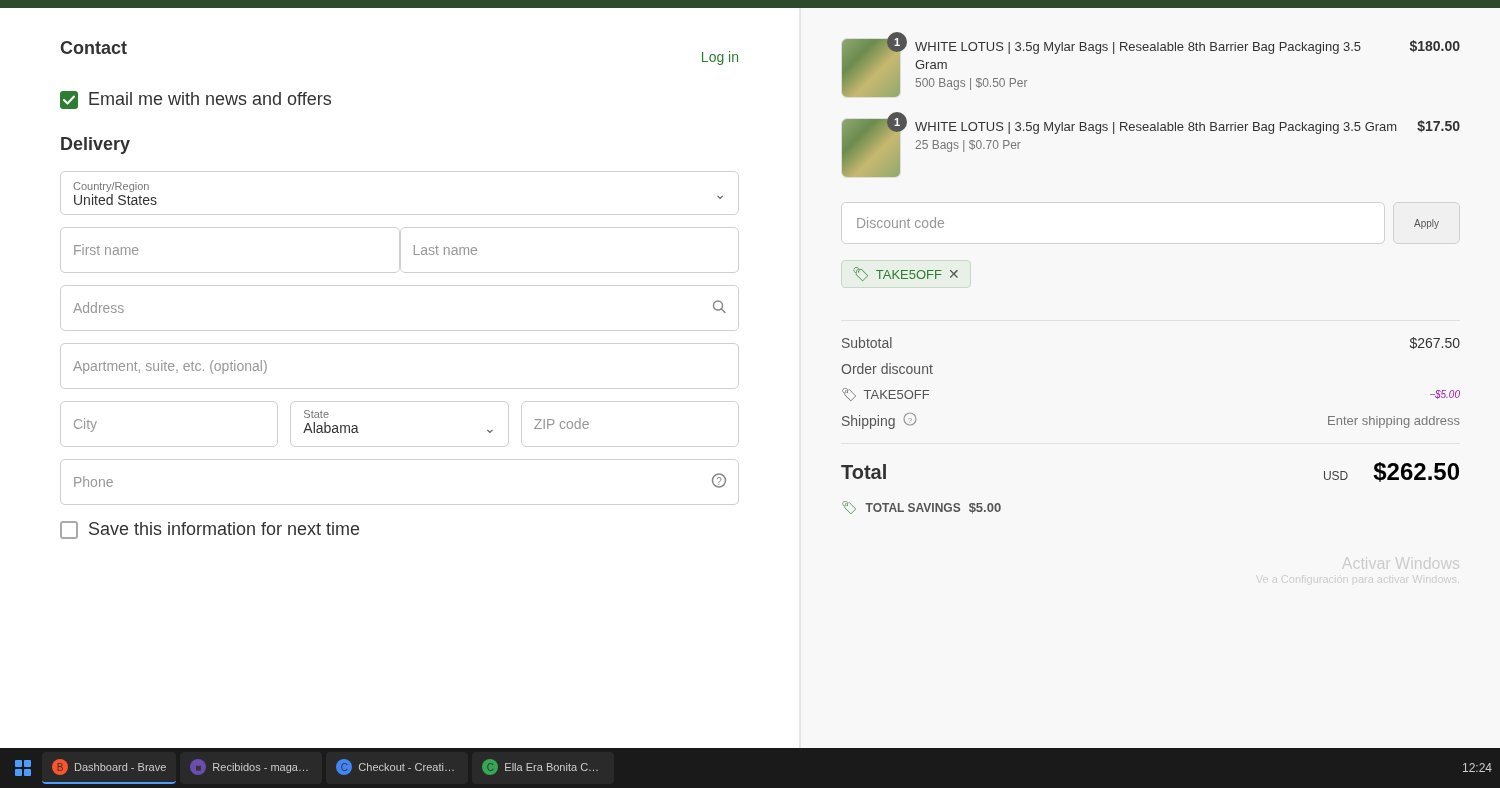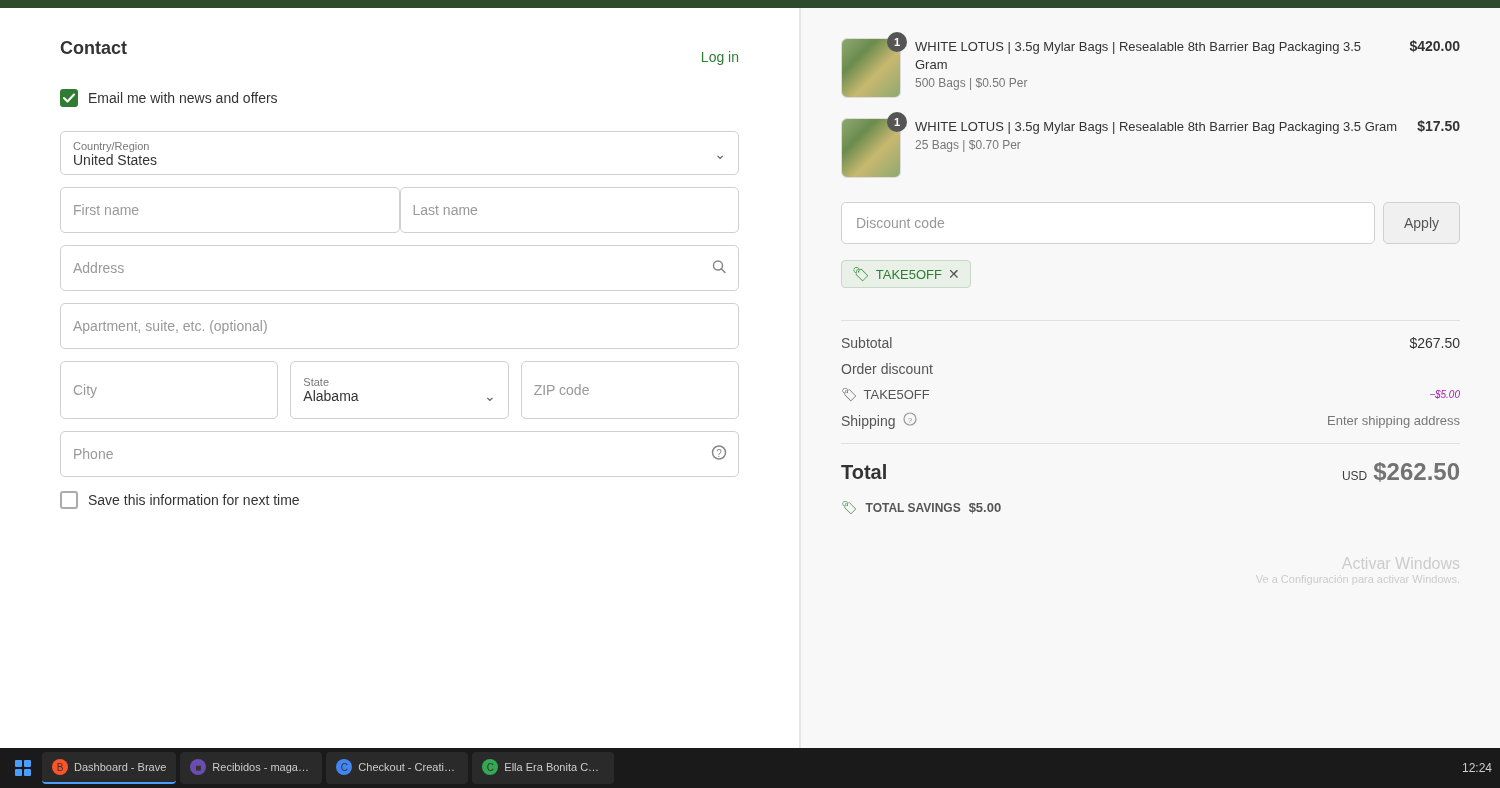--- a/index.html
+++ b/index.html
@@ -18,34 +18,34 @@
 
     .contact-header { display: flex; justify-content: space-between; align-items: center; margin-bottom: 14px; }
     .log-in-link { color: #2e7d32; font-size: 14px; text-decoration: none; cursor: pointer; }
 
     .form-input { width: 100%; border: 1px solid #d0d0d0; border-radius: 5px; padding: 14px 12px; font-size: 14px; color: #333; background: #fff; outline: none; }
     .form-input::placeholder { color: #999; }
 
     .checkbox-row { display: flex; align-items: center; gap: 10px; margin-top: 12px; margin-bottom: 24px; }
     .checkbox-styled { width: 18px; height: 18px; background: #2e7d32; border-radius: 3px; display: flex; align-items: center; justify-content: center; flex-shrink: 0; cursor: pointer; }
     .checkbox-styled svg { width: 12px; height: 12px; }
-    .checkbox-label { font-size: 14px; color: #333; }
+    .checkbox-label { font-size: 18px; color: #333; }
 
     .delivery-section { margin-top: 10px; }
 
     .name-row { display: flex; gap: 0; margin-bottom: 12px; }
     .name-row .form-input { flex: 1; }
 
     .input-with-icon { position: relative; margin-bottom: 12px; }
     .input-with-icon .form-input { padding-right: 40px; }
     .input-icon { position: absolute; right: 12px; top: 50%; transform: translateY(-50%); color: #888; }
 
     .city-state-zip { display: flex; gap: 12px; margin-bottom: 12px; }
     .city-input { flex: 1; }
-    .state-select-wrap { flex: 1; position: relative; border: 1px solid #d0d0d0; border-radius: 5px; display: flex; flex-direction: column; padding: 14px 12px; background: #fff; cursor: pointer; }
+    .state-select-wrap { flex: 1; position: relative; border: 1px solid #d0d0d0; border-radius: 5px; display: flex; flex-direction: column; padding: 6px 12px; background: #fff; cursor: pointer; }
     .state-label { font-size: 11px; color: #777; }
     .state-value-row { display: flex; align-items: center; justify-content: space-between; }
     .state-value { font-size: 14px; color: #333; }
     .zip-input { flex: 1; }
 
     .save-info-row { display: flex; align-items: center; gap: 10px; margin-top: 14px; margin-bottom: 20px; }
     .checkbox-empty { width: 18px; height: 18px; border: 2px solid #aaa; border-radius: 3px; cursor: pointer; flex-shrink: 0; }
 
     .shipping-method-title { font-size: 16px; font-weight: 600; color: #333; }
 
@@ -58,40 +58,40 @@
     .product-image-inner { width: 58px; height: 58px; background: linear-gradient(135deg, #8fa870 0%, #6b8c4e 30%, #c8b870 60%, #8fa870 100%); border-radius: 5px; }
     .badge { position: absolute; top: -6px; right: -6px; width: 20px; height: 20px; background: #555; border-radius: 50%; color: #fff; font-size: 11px; display: flex; align-items: center; justify-content: center; font-weight: 600; }
     .product-details { flex: 1; }
     .product-name { font-size: 13px; font-weight: 500; color: #333; line-height: 1.4; }
     .product-variant { font-size: 12px; color: #777; margin-top: 2px; }
     .product-price { font-size: 14px; font-weight: 600; color: #333; white-space: nowrap; }
 
     .discount-section { display: flex; gap: 8px; margin-bottom: 16px; margin-top: 24px; }
     .discount-input { flex: 1; border: 1px solid #d0d0d0; border-radius: 5px; padding: 12px 14px; font-size: 14px; color: #333; background: #fff; outline: none; }
     .discount-input::placeholder { color: #999; }
-    .apply-btn { border: 1px solid #d0d0d0; border-radius: 5px; padding: 12px 20px; font-size: 14px; color: #555; background: #f0f0f0; cursor: pointer; white-space: nowrap; }
+    .apply-btn { border: 1px solid #d0d0d0; border-radius: 5px; padding: 12px 20px; font-size: 10px; color: #555; background: #f0f0f0; cursor: pointer; white-space: nowrap; }
 
     .coupon-tag { display: inline-flex; align-items: center; gap: 6px; background: #e8f0e8; border: 1px solid #c8d8c8; border-radius: 4px; padding: 5px 10px; font-size: 13px; color: #2e7d32; margin-bottom: 18px; }
     .coupon-icon { color: #2e7d32; font-size: 14px; }
     .coupon-close { cursor: pointer; color: #555; font-size: 14px; }
 
     .divider { border: none; border-top: 1px solid #e0e0e0; margin: 14px 0; }
 
     .summary-row { display: flex; justify-content: space-between; align-items: center; margin-bottom: 10px; font-size: 14px; color: #555; }
     .summary-row .value { color: #333; }
     .discount-row { display: flex; justify-content: space-between; align-items: center; margin-bottom: 10px; }
     .discount-label-wrap { display: flex; align-items: center; gap: 6px; font-size: 13px; color: #555; }
     .discount-value { font-size: 10px; color: #a21caf; font-style: italic; }
     .shipping-help { color: #777; font-size: 13px; }
 
     .total-row { display: flex; justify-content: space-between; align-items: center; margin-bottom: 14px; }
     .total-label { font-size: 20px; font-weight: 700; color: #333; }
     .total-value-wrap { display: flex; align-items: baseline; gap: 6px; }
     .total-currency { font-size: 12px; color: #404040; text-transform: uppercase; }
-    .total-value { font-size: 24px; font-weight: 700; color: #737373; }
+    .total-value { font-size: 24px; font-weight: 700; color: #000000; margin-left: 19px; }
 
     .savings-row { display: flex; align-items: center; gap: 8px; font-size: 13px; color: #555; }
     .savings-icon { color: #2e7d32; }
     .savings-label { font-weight: 600; color: #555; text-transform: uppercase; font-size: 12px; }
     .savings-value { font-weight: 600; color: #555; }
 
     .windows-watermark { text-align: right; margin-top: 40px; color: #bbb; font-size: 14px; }
     .windows-watermark .main { font-size: 16px; color: #ccc; }
     .windows-watermark .sub { font-size: 11px; color: #ccc; }
 
@@ -137,20 +137,21 @@
         <div class="checkbox-styled">
           <svg viewBox="0 0 12 12" fill="none">
             <polyline points="1,6 4.5,9.5 11,2.5" stroke="white" stroke-width="2" stroke-linecap="round" stroke-linejoin="round"></polyline>
           </svg>
         </div>
         <span class="checkbox-label">Email me with news and offers</span>
       </div>
 
       
       <div class="delivery-section">
+        <div class="section-title">Delivery</div>
 
         
         <div class="country-region-select">
           <div class="cr-label">Country/Region</div>
           <div class="cr-value">United States</div>
           <span class="cr-chevron">⌄</span>
         </div>
 
         
         <div class="name-row">
@@ -213,21 +214,21 @@
         <div class="product-image-wrapper">
           <div class="product-image">
             <div class="product-image-inner"></div>
           </div>
           <div class="badge">1</div>
         </div>
         <div class="product-details">
           <div class="product-name">WHITE LOTUS | 3.5g Mylar Bags | Resealable 8th Barrier Bag Packaging 3.5 Gram</div>
           <div class="product-variant">500 Bags | $0.50 Per</div>
         </div>
-        <div class="product-price">$420.00</div>
+        <div class="product-price">$180.00</div>
       </div>
 
       
       <div class="product-item">
         <div class="product-image-wrapper">
           <div class="product-image">
             <div class="product-image-inner"></div>
           </div>
           <div class="badge">1</div>
         </div>

